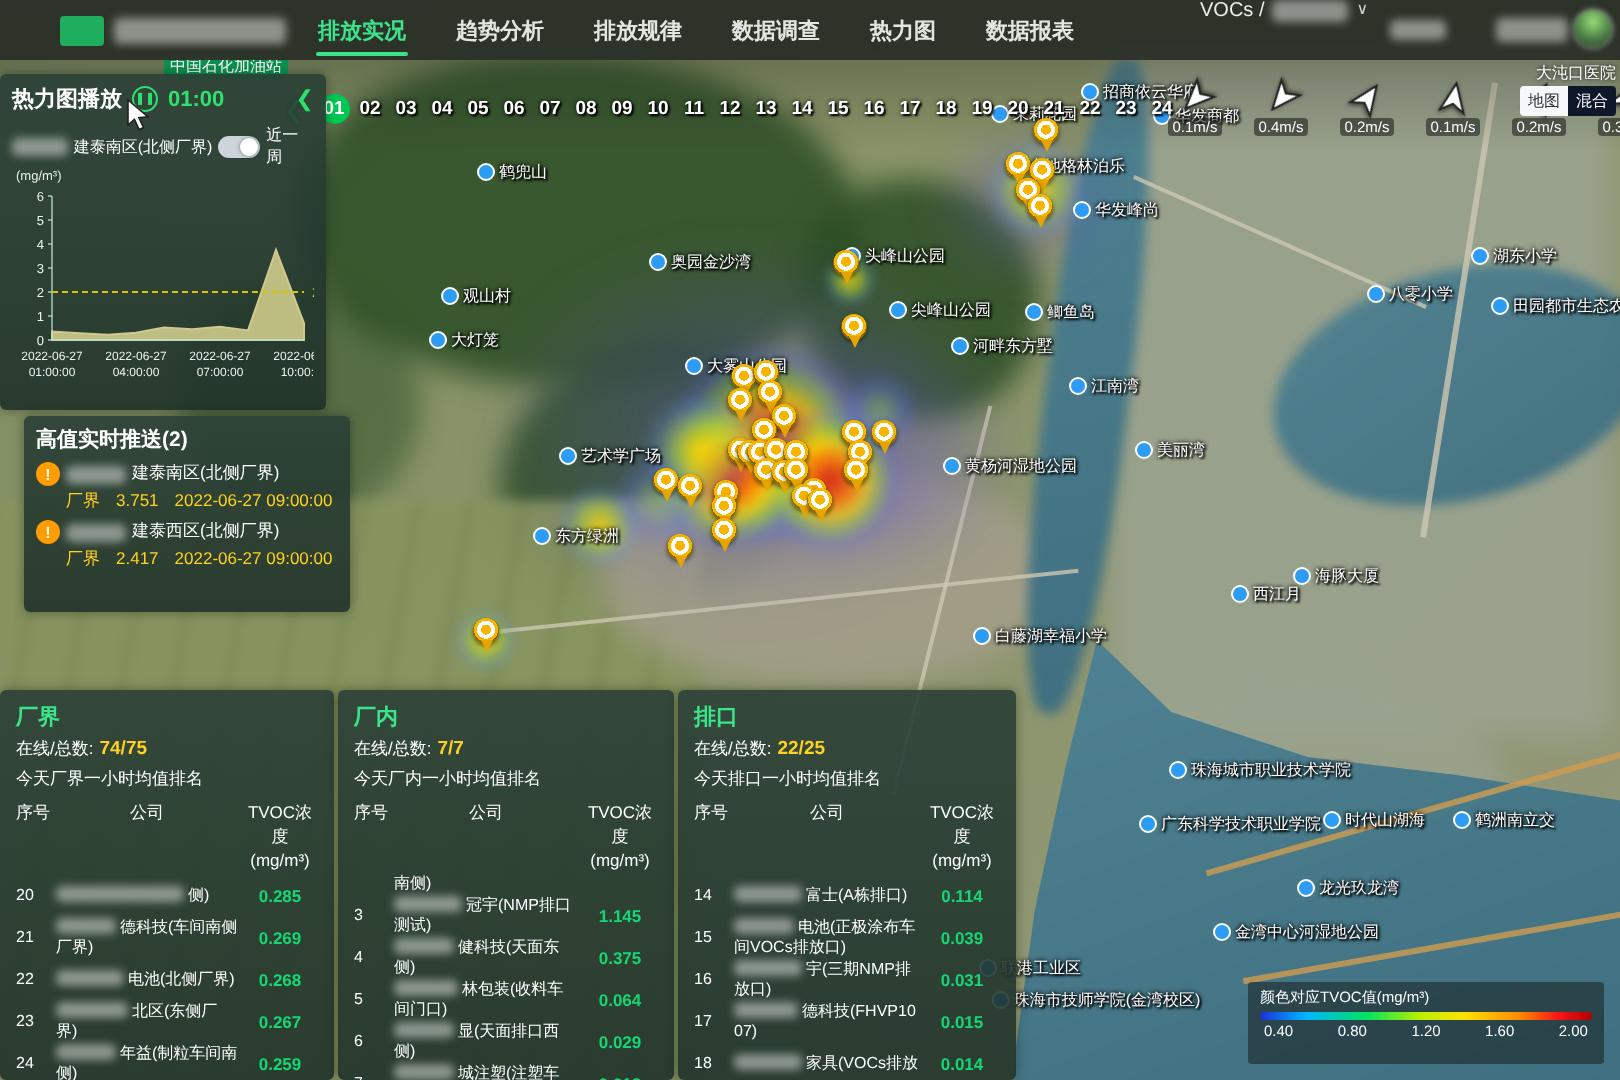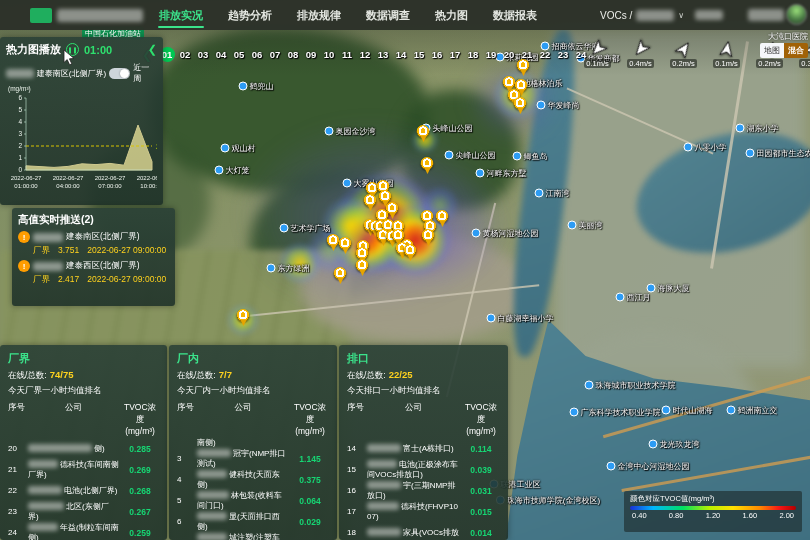--- a/index.html
+++ b/index.html
@@ -58,21 +58,21 @@
 
   
   #navbar { position:absolute; left:0; top:0; width:810px; height:30px; background:rgba(44,50,41,0.97); z-index:20; }
   #logo-box { position:absolute; left:30px; top:8px; width:22px; height:15px; background:#1fae5e; border-radius:2px; }
   .blur { background:rgba(205,208,203,0.6); filter:blur(2px); border-radius:3px; display:inline-block; }
   #logo-blur { position:absolute; left:57px; top:9px; width:86px; height:13px; }
   #nav-menu { position:absolute; left:158px; top:0; height:30px; display:flex; align-items:center; gap:23px; }
   .nav-item { font-size:11px; font-weight:bold; color:#e3e6e0; cursor:pointer; position:relative; padding:8px 1px; }
   .nav-item.active { color:#3be38b; }
   .nav-item.active::after { content:""; position:absolute; left:0; right:0; bottom:3px; height:2px; background:#3be38b; border-radius:1px; }
-  #vocs-box { position:absolute; left:600px; top:0; height:30px; display:flex; align-items:center; gap:4px; color:#eceee9; font-size:10px; }
+  #vocs-box { position:absolute; left:600px; top:0; height:30px; display:flex; align-items:flex-start; gap:4px; color:#eceee9; font-size:10px; }
   #vocs-chevron { font-size:8px; color:#cfd2cc; }
   #hdr-blur1 { position:absolute; left:695px; top:10px; width:28px; height:10px; }
   #hdr-blur2 { position:absolute; left:748px; top:9px; width:36px; height:12px; }
   #avatar { position:absolute; left:786px; top:4px; width:21px; height:21px; border-radius:50%;
     background:radial-gradient(circle at 50% 30%,#9adf7a,#4a7b45 55%,#2c3c2a); filter:blur(1px); border:1px solid #777; }
 
   
   #timeline { position:absolute; left:142px; top:47px; width:452px; display:flex; align-items:center; gap:0; z-index:10; }
   #tl-chevron { color:#2ee06e; font-size:12px; font-weight:bold; margin-right:6px; text-shadow:0 0 2px #000; cursor:pointer; }
   .tl-hour { width:18px; text-align:center; font-size:9.5px; font-weight:bold; color:#fff;
@@ -84,21 +84,21 @@
   .wind-item { width:27px; display:flex; flex-direction:column; align-items:center; gap:1px; }
   .wind-item svg { width:18px; height:18px; filter:drop-shadow(0 1px 1px rgba(0,0,0,.6)); }
   .wind-speed { font-size:7.5px; color:#fff; background:rgba(20,24,20,0.55); padding:0 2px; border-radius:2px; white-space:nowrap; }
 
   
   #map-toggle { position:absolute; right:2px; top:31px; z-index:10; text-align:right; }
   #mt-caption { font-size:8px; color:#fff; text-shadow:0 0 2px #000; margin-bottom:1px; }
   #mt-buttons { display:flex; }
   .mt-btn { font-size:8px; padding:2px 4px; cursor:pointer; }
   .mt-btn.map { background:#f5f7fa; color:#333; border-radius:2px 0 0 2px; }
-  .mt-btn.mix { background:#a16207; color:#fff; border-radius:0 2px 2px 0;font-weight:bold; }
+  .mt-btn.mix { background:#0f172a; color:#fff; border-radius:0 2px 2px 0; }
 
   
   .panel { position:absolute; background:linear-gradient(180deg,rgba(42,64,54,0.9),rgba(29,48,40,0.88));
     border-radius:3px; color:#fff; box-shadow:0 0 6px rgba(0,0,0,0.35); z-index:15; }
 
   #heat-panel { left:0; top:37px; width:163px; height:168px; padding:5px 6px; }
   #hp-row1 { display:flex; align-items:center; gap:5px; }
   #hp-title { font-size:11px; font-weight:bold; }
   #hp-pause { width:13px; height:13px; border:1.5px solid #2ee06e; border-radius:50%; color:#2ee06e;
     font-size:6px; font-weight:bold; display:flex; align-items:center; justify-content:center; cursor:pointer; }

